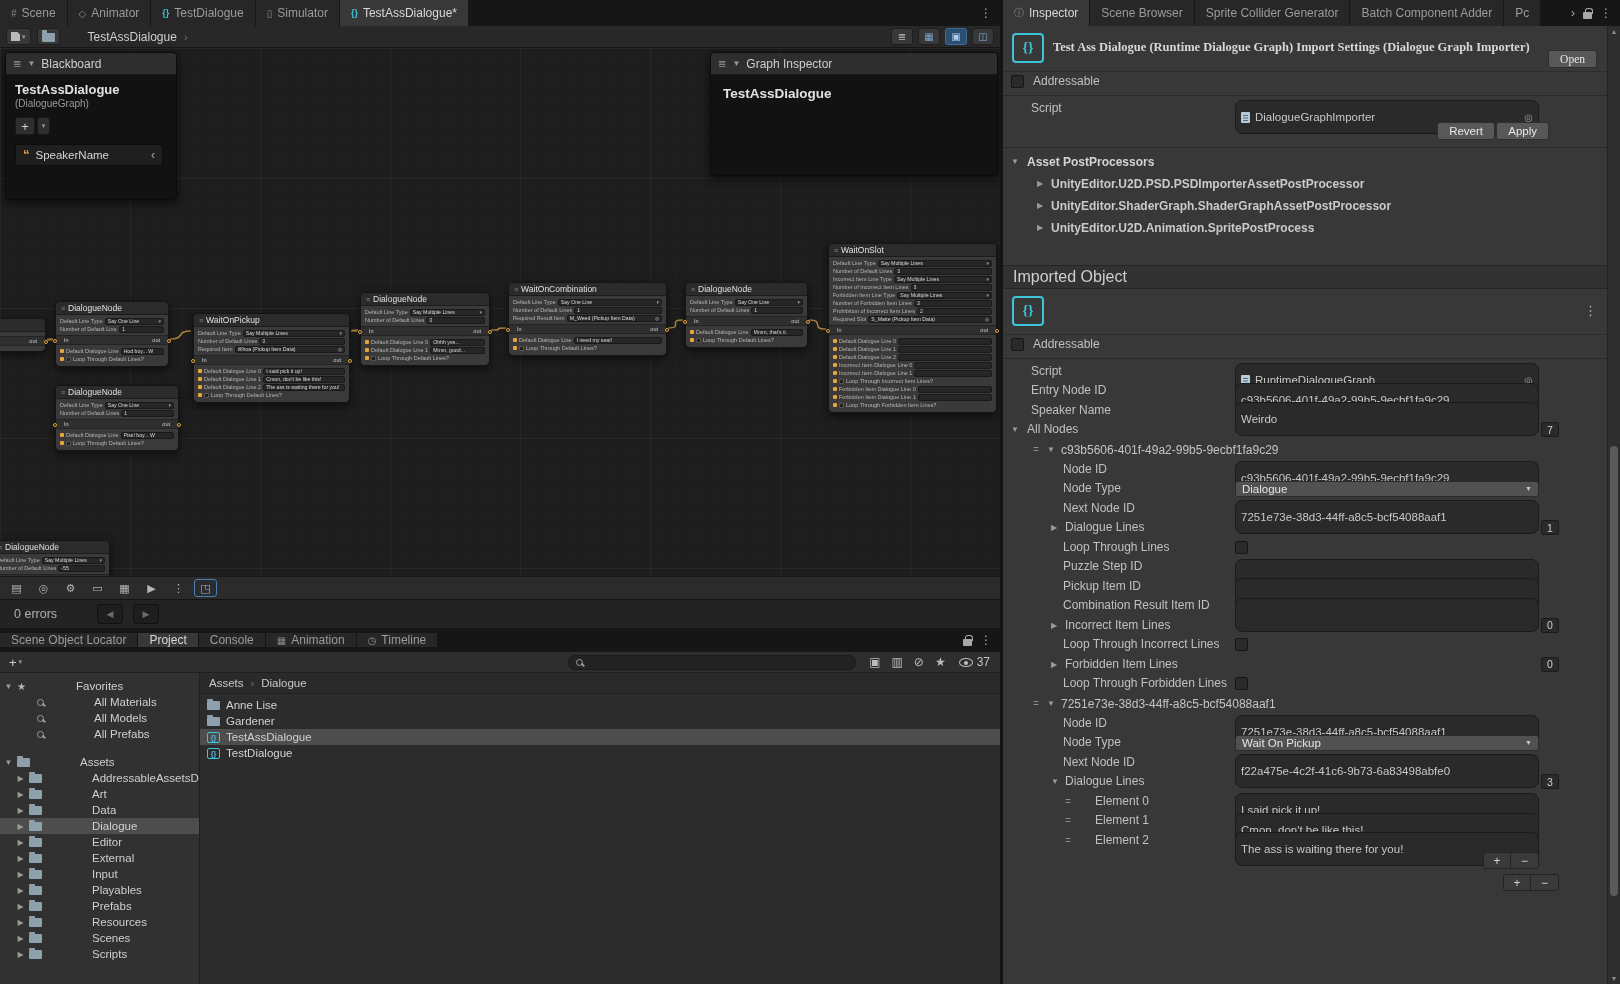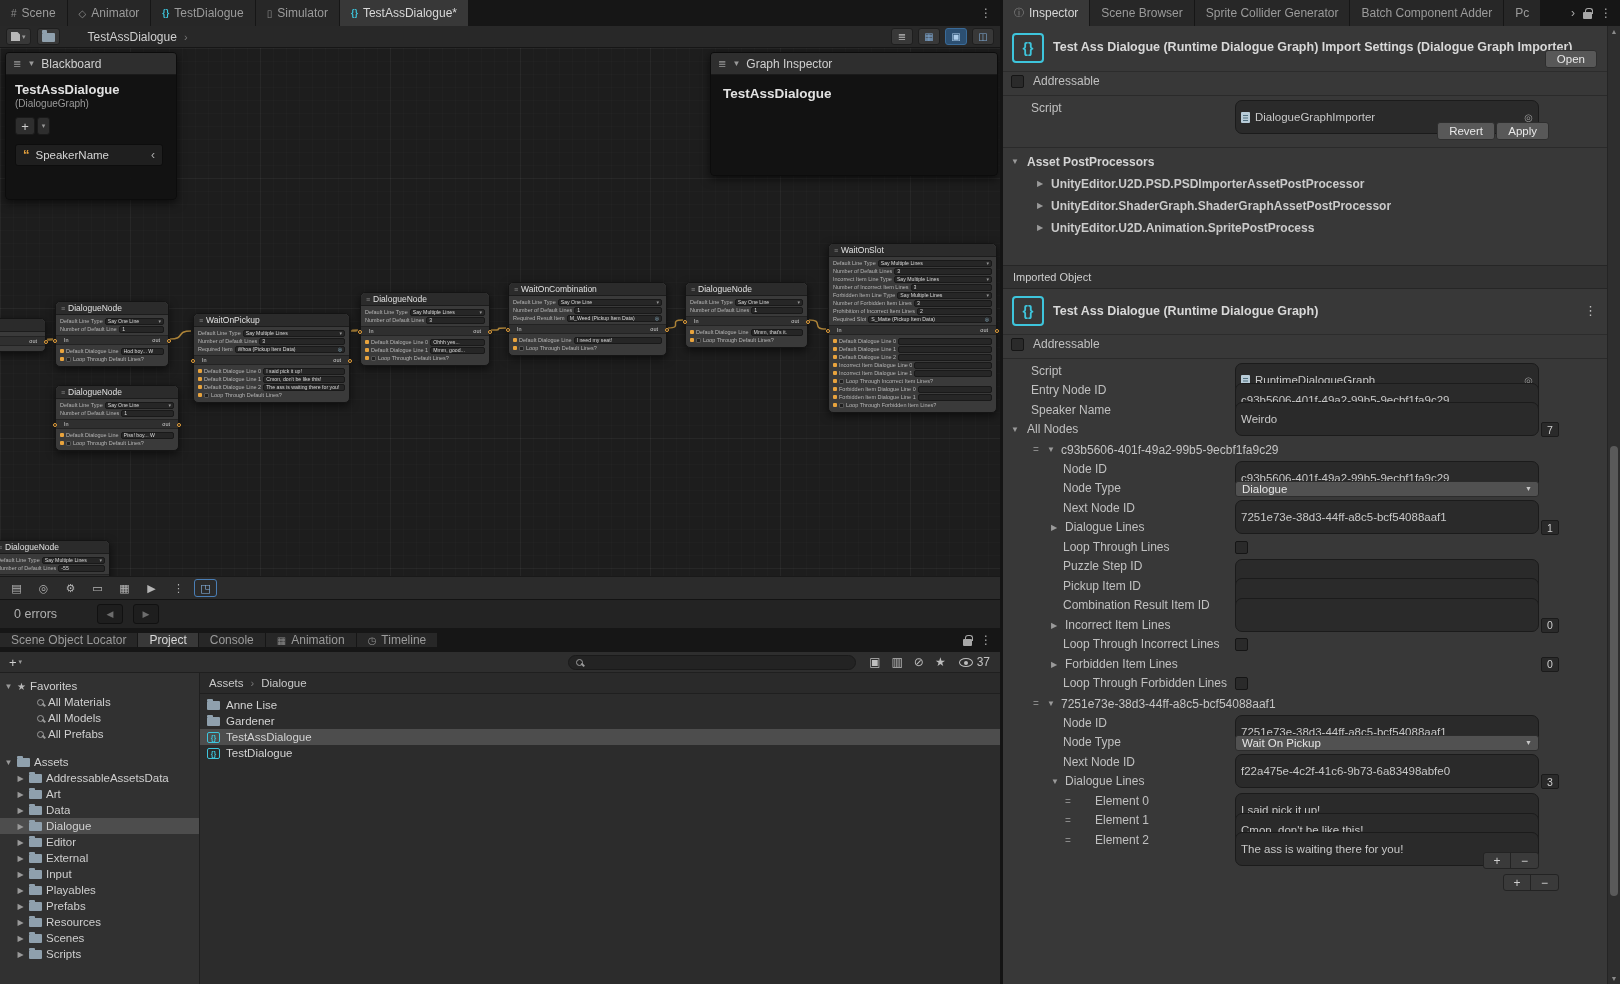--- a/index.html
+++ b/index.html
@@ -116,21 +116,21 @@
     transform:rotate(45deg); right:-3px; bottom:-1px; }
   .pt-ico { color:#bdbdbd; font-size:12px; }
   .eye-wrap { display:flex; align-items:center; gap:4px; padding-right:4px; }
   .eye { width:14px; height:9px; border:1px solid #bdbdbd; border-radius:50%; position:relative; }
   .eye::after { content:""; position:absolute; left:4.5px; top:2px; width:4px; height:4px; background:#bdbdbd; border-radius:50%; }
   .proj-body { position:absolute; top:21px; left:0; right:0; bottom:0; display:flex; }
   .proj-tree { width:200px; background:#313131; border-right:1px solid #1f1f1f; padding-top:5px; overflow:hidden; }
   .trow { height:16px; display:flex; align-items:center; gap:4px; font-size:11.5px; color:#cfcfcf; white-space:nowrap; }
   .trow.selected { background:#4d4d4d; }
   .tcaret { width:9px; font-size:8px; color:#999; text-align:center; flex:0 0 auto; }
-  .tlabel { overflow:hidden; }
+  .tlabel { overflow:hidden;margin-left:46px; }
   .tstar { color:#b8b8b8; font-size:10px; flex:0 0 auto; }
   .tree-gap { height:12px; }
   .fico { width:13px; height:9px; background:#8fa0ad; border-radius:1px; position:relative; flex:0 0 auto; margin-top:1px; }
   .fico::before { content:""; position:absolute; top:-2.5px; left:0; width:5.5px; height:2.5px;
     background:#8fa0ad; border-radius:1px 1px 0 0; }
   .gicon { width:13px; height:11px; border:1.5px solid #3ec5dc; border-radius:2px; color:#3ec5dc;
     display:flex; align-items:center; justify-content:center; font-size:7px; font-weight:bold; flex:0 0 auto; }
   .gicon::before { content:"{}"; }
   .gicon.big { position:absolute; left:9px; top:7px; width:32px; height:30px; font-size:14px; border-width:2px; border-radius:4px; }
   .proj-main { flex:1; background:#2c2c2c; display:flex; flex-direction:column; overflow:hidden; }
@@ -147,21 +147,21 @@
 
   
   .inspector { position:absolute; left:1003px; top:0; width:617px; height:984px; background:#383838; }
   .insp-tabbar { height:26px; }
   .insp-scroll { position:absolute; top:26px; left:0; right:13px; bottom:0; overflow:hidden; }
   .insp-scrollbar { position:absolute; top:26px; right:0; width:13px; bottom:0; background:#2e2e2e; border-left:1px solid #242424; }
   .sb-arrow { position:absolute; left:0; right:0; text-align:center; font-size:7px; color:#8a8a8a; }
   .sb-arrow.up { top:2px; } .sb-arrow.down { bottom:2px; }
   .insp-thumb { position:absolute; left:2px; right:2px; top:420px; height:450px; background:#5a5a5a; border-radius:4px; }
 
-  .insp-header { position:relative; height:46px; border-bottom:1px solid #2c2c2c; }
+  .insp-header { position:relative; height:46px; border-bottom:1px solid #2c2c2c;font-family:Liberation Serif, serif; }
   .insp-title { position:absolute; left:50px; top:14px; right:16px; font-size:12.5px; font-weight:bold;
     color:#d8d8d8; white-space:nowrap; overflow:hidden; }
   .io-title { position:absolute; left:50px; top:15px; right:30px; font-size:12.5px; font-weight:bold;
     color:#d8d8d8; white-space:nowrap; overflow:hidden; }
   .ubtn { height:18px; padding:0 11px; background:#585858; border:1px solid #2e2e2e; border-radius:3px;
     color:#e8e8e8; font-size:11.5px; display:flex; align-items:center; }
   .ubtn.open { position:absolute; right:10px; top:24px; }
   .btn-row { position:relative; height:26px; }
   .ubtn.revert { position:absolute; right:112px; top:4px; }
   .ubtn.apply { position:absolute; right:58px; top:4px; }
@@ -187,21 +187,21 @@
     border:1px solid #1b1b1b; border-radius:2px; color:#cfcfcf; font-size:10.5px;
     display:flex; align-items:center; justify-content:center; }
   .fcaret { position:absolute; left:48px; top:0; line-height:19.5px; font-size:8px; color:#9a9a9a; }
   .sec-head { position:relative; height:22px; }
   .sec-head .fcaret { left:8px; line-height:22px; }
   .sec-title { position:absolute; left:24px; line-height:22px; font-size:12px; font-weight:bold; color:#d4d4d4; }
   .pp-item { position:relative; height:22px; }
   .pcaret { position:absolute; left:34px; line-height:22px; font-size:8px; color:#9a9a9a; }
   .pp-label { position:absolute; left:48px; line-height:22px; font-size:12px; font-weight:bold; color:#cacaca; white-space:nowrap; }
   .io-strip { height:24px; margin-top:26px; background:#323232; border-top:1px solid #262626;
-    border-bottom:1px solid #262626; display:flex; align-items:center; padding-left:10px; font-size:11px; color:#cfcfcf; }
+    border-bottom:1px solid #262626; display:flex; align-items:center; padding-left:10px; font-size:16px; color:#cfcfcf; }
   .kebab-right { position:absolute; right:10px; top:14px; color:#bbb; font-size:13px; }
   .nhead { position:relative; height:20px; }
   .nhandle { position:absolute; left:30px; line-height:20px; color:#8a8a8a; font-size:10px; }
   .ncaret { position:absolute; left:44px; line-height:20px; font-size:8px; color:#9a9a9a; }
   .nhead-label { position:absolute; left:58px; line-height:20px; font-size:12px; color:#c4c4c4; white-space:nowrap; }
   .ehandle { position:absolute; left:62px; line-height:19.5px; color:#8a8a8a; font-size:10px; }
   .ctrl-row { position:relative; height:22px; }
   .pm { position:absolute; top:2px; height:17px; display:flex; background:#3a3a3a; border:1px solid #232323; border-radius:3px; overflow:hidden; }
   .pm span { width:27px; display:flex; align-items:center; justify-content:center; color:#cfcfcf; font-size:12px; }
   .pm span:first-child { border-right:1px solid #232323; }
@@ -989,21 +989,20 @@
           <div class="pp-item">
             <span class="pcaret">▶</span>
             <span class="pp-label">UnityEditor.U2D.Animation.SpritePostProcess</span>
           </div>
         </div>
 
       <div class="io-strip">Imported Object</div>
 
       <div class="insp-header">
         <span class="gicon big"></span>
-        <div class="io-title">Test Ass Dialogue (Runtime Dialogue Graph)</div>
         <span class="kebab-right">⋮</span>
       </div>
 
       <div class="irow">
         <div class="cbox" style="position:absolute;left:8px;top:3px;"></div>
         <span class="ilabel" style="left:30px;">Addressable</span>
       </div>
       <div class="hr"></div>
 
       <div class="irow">

